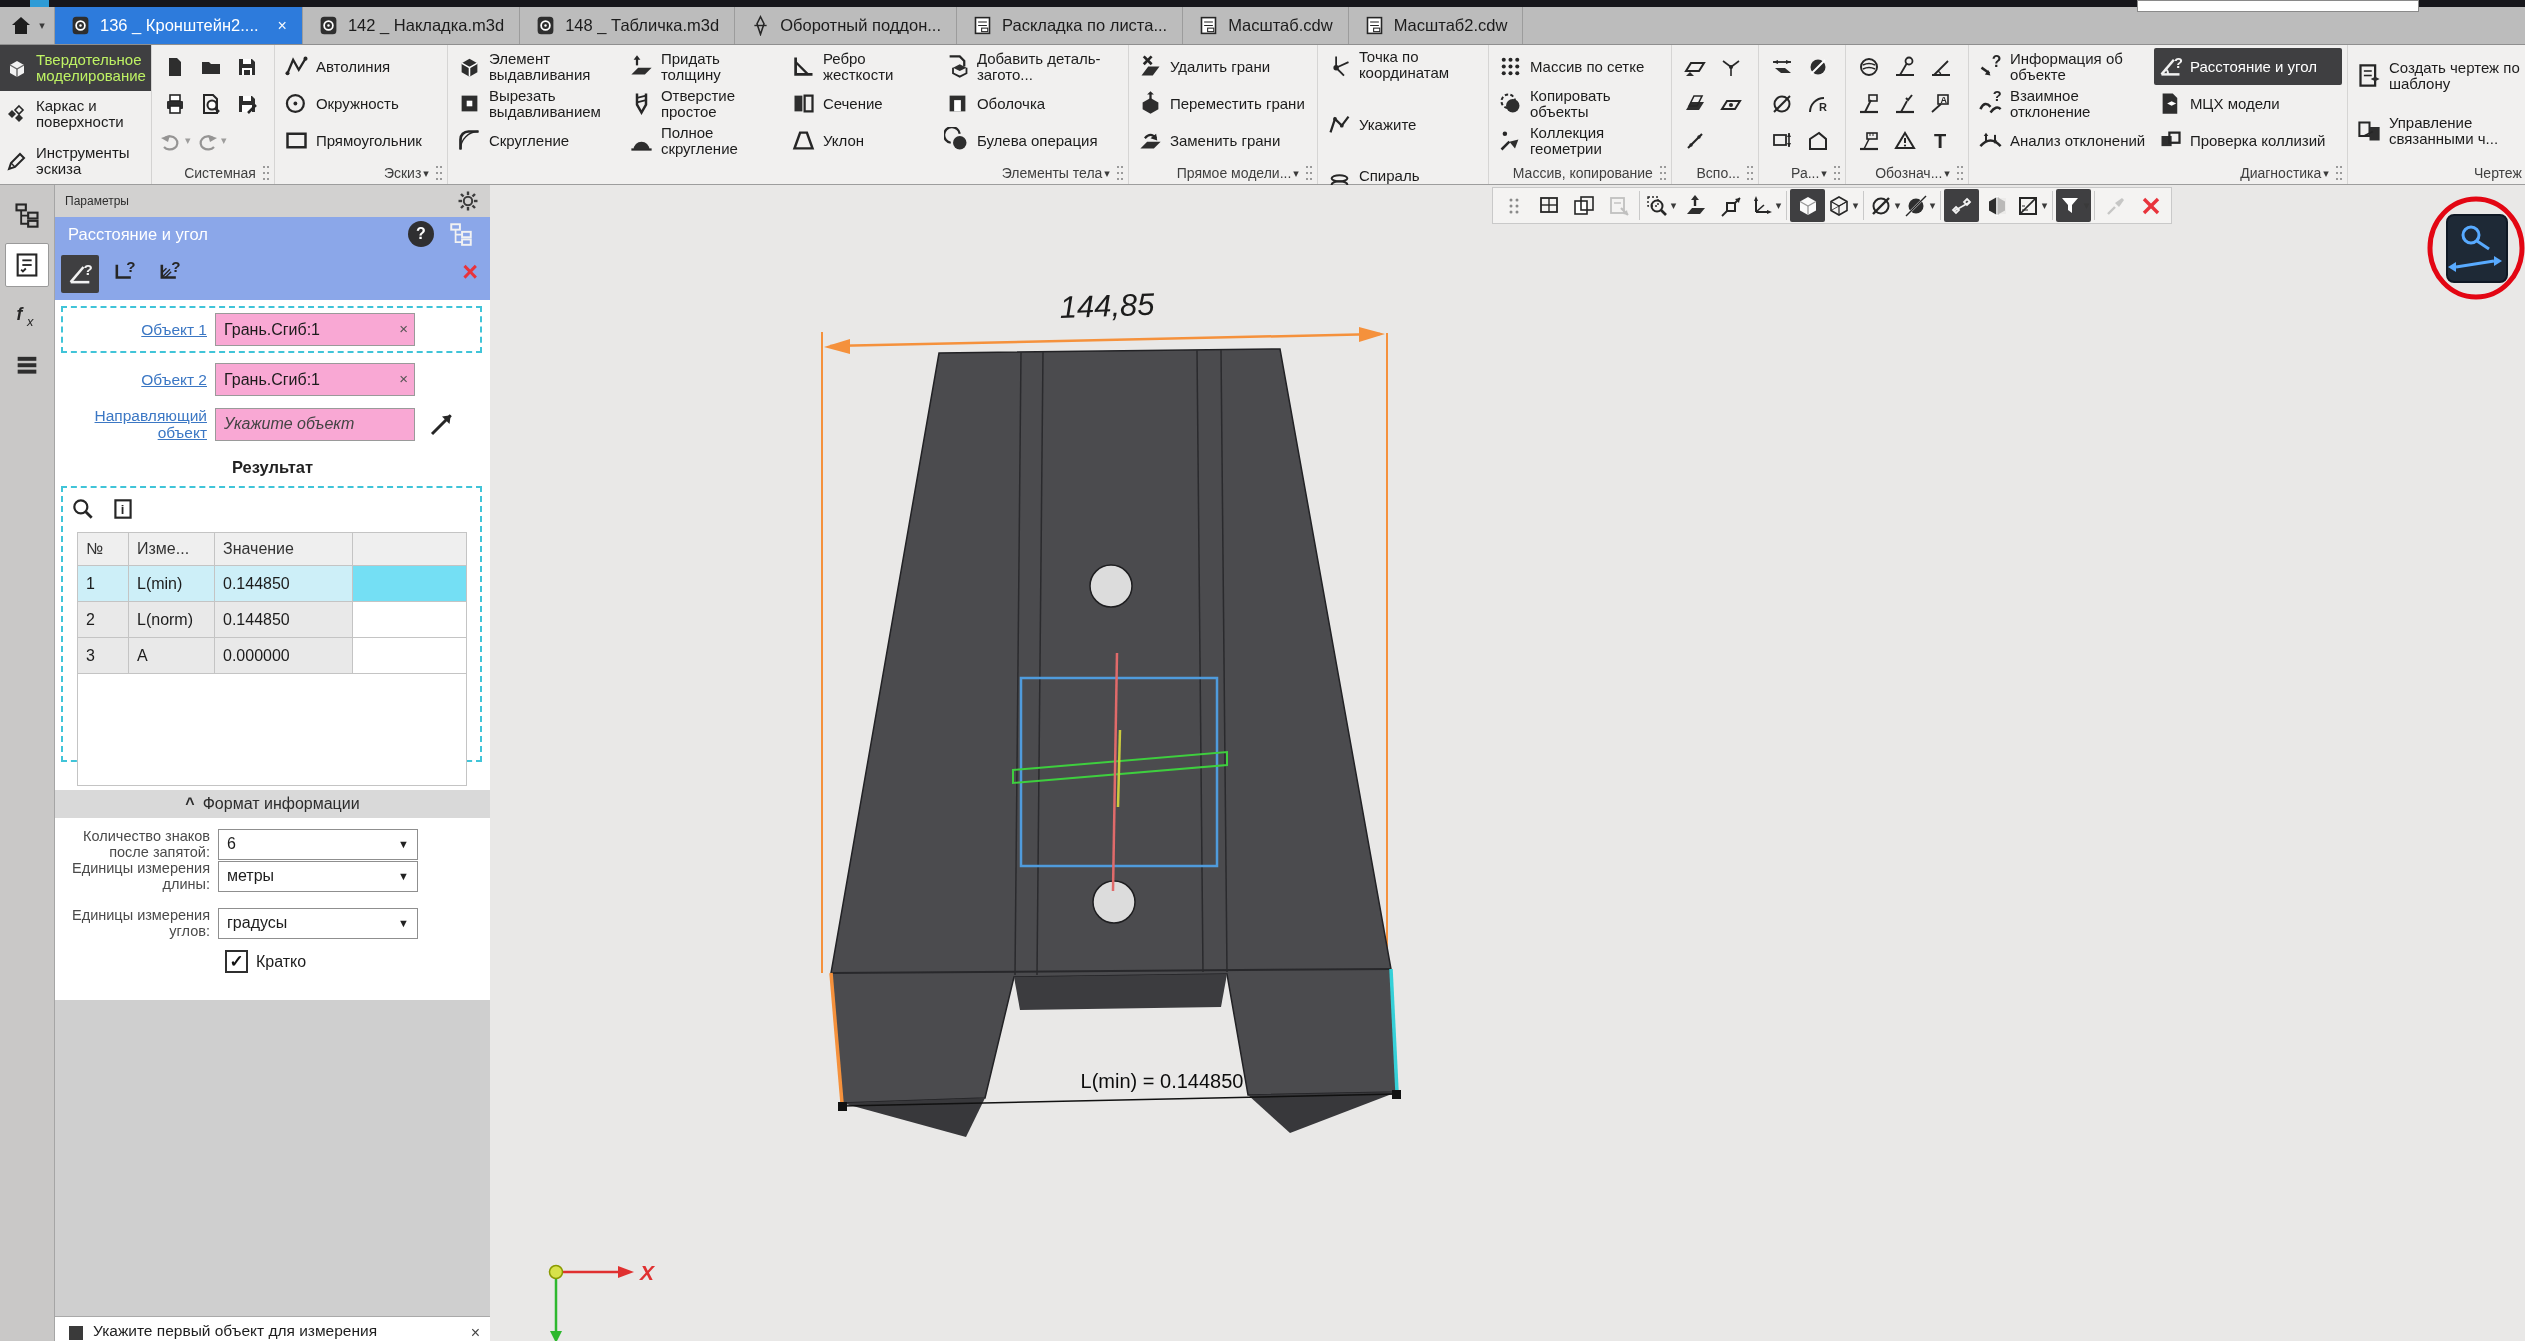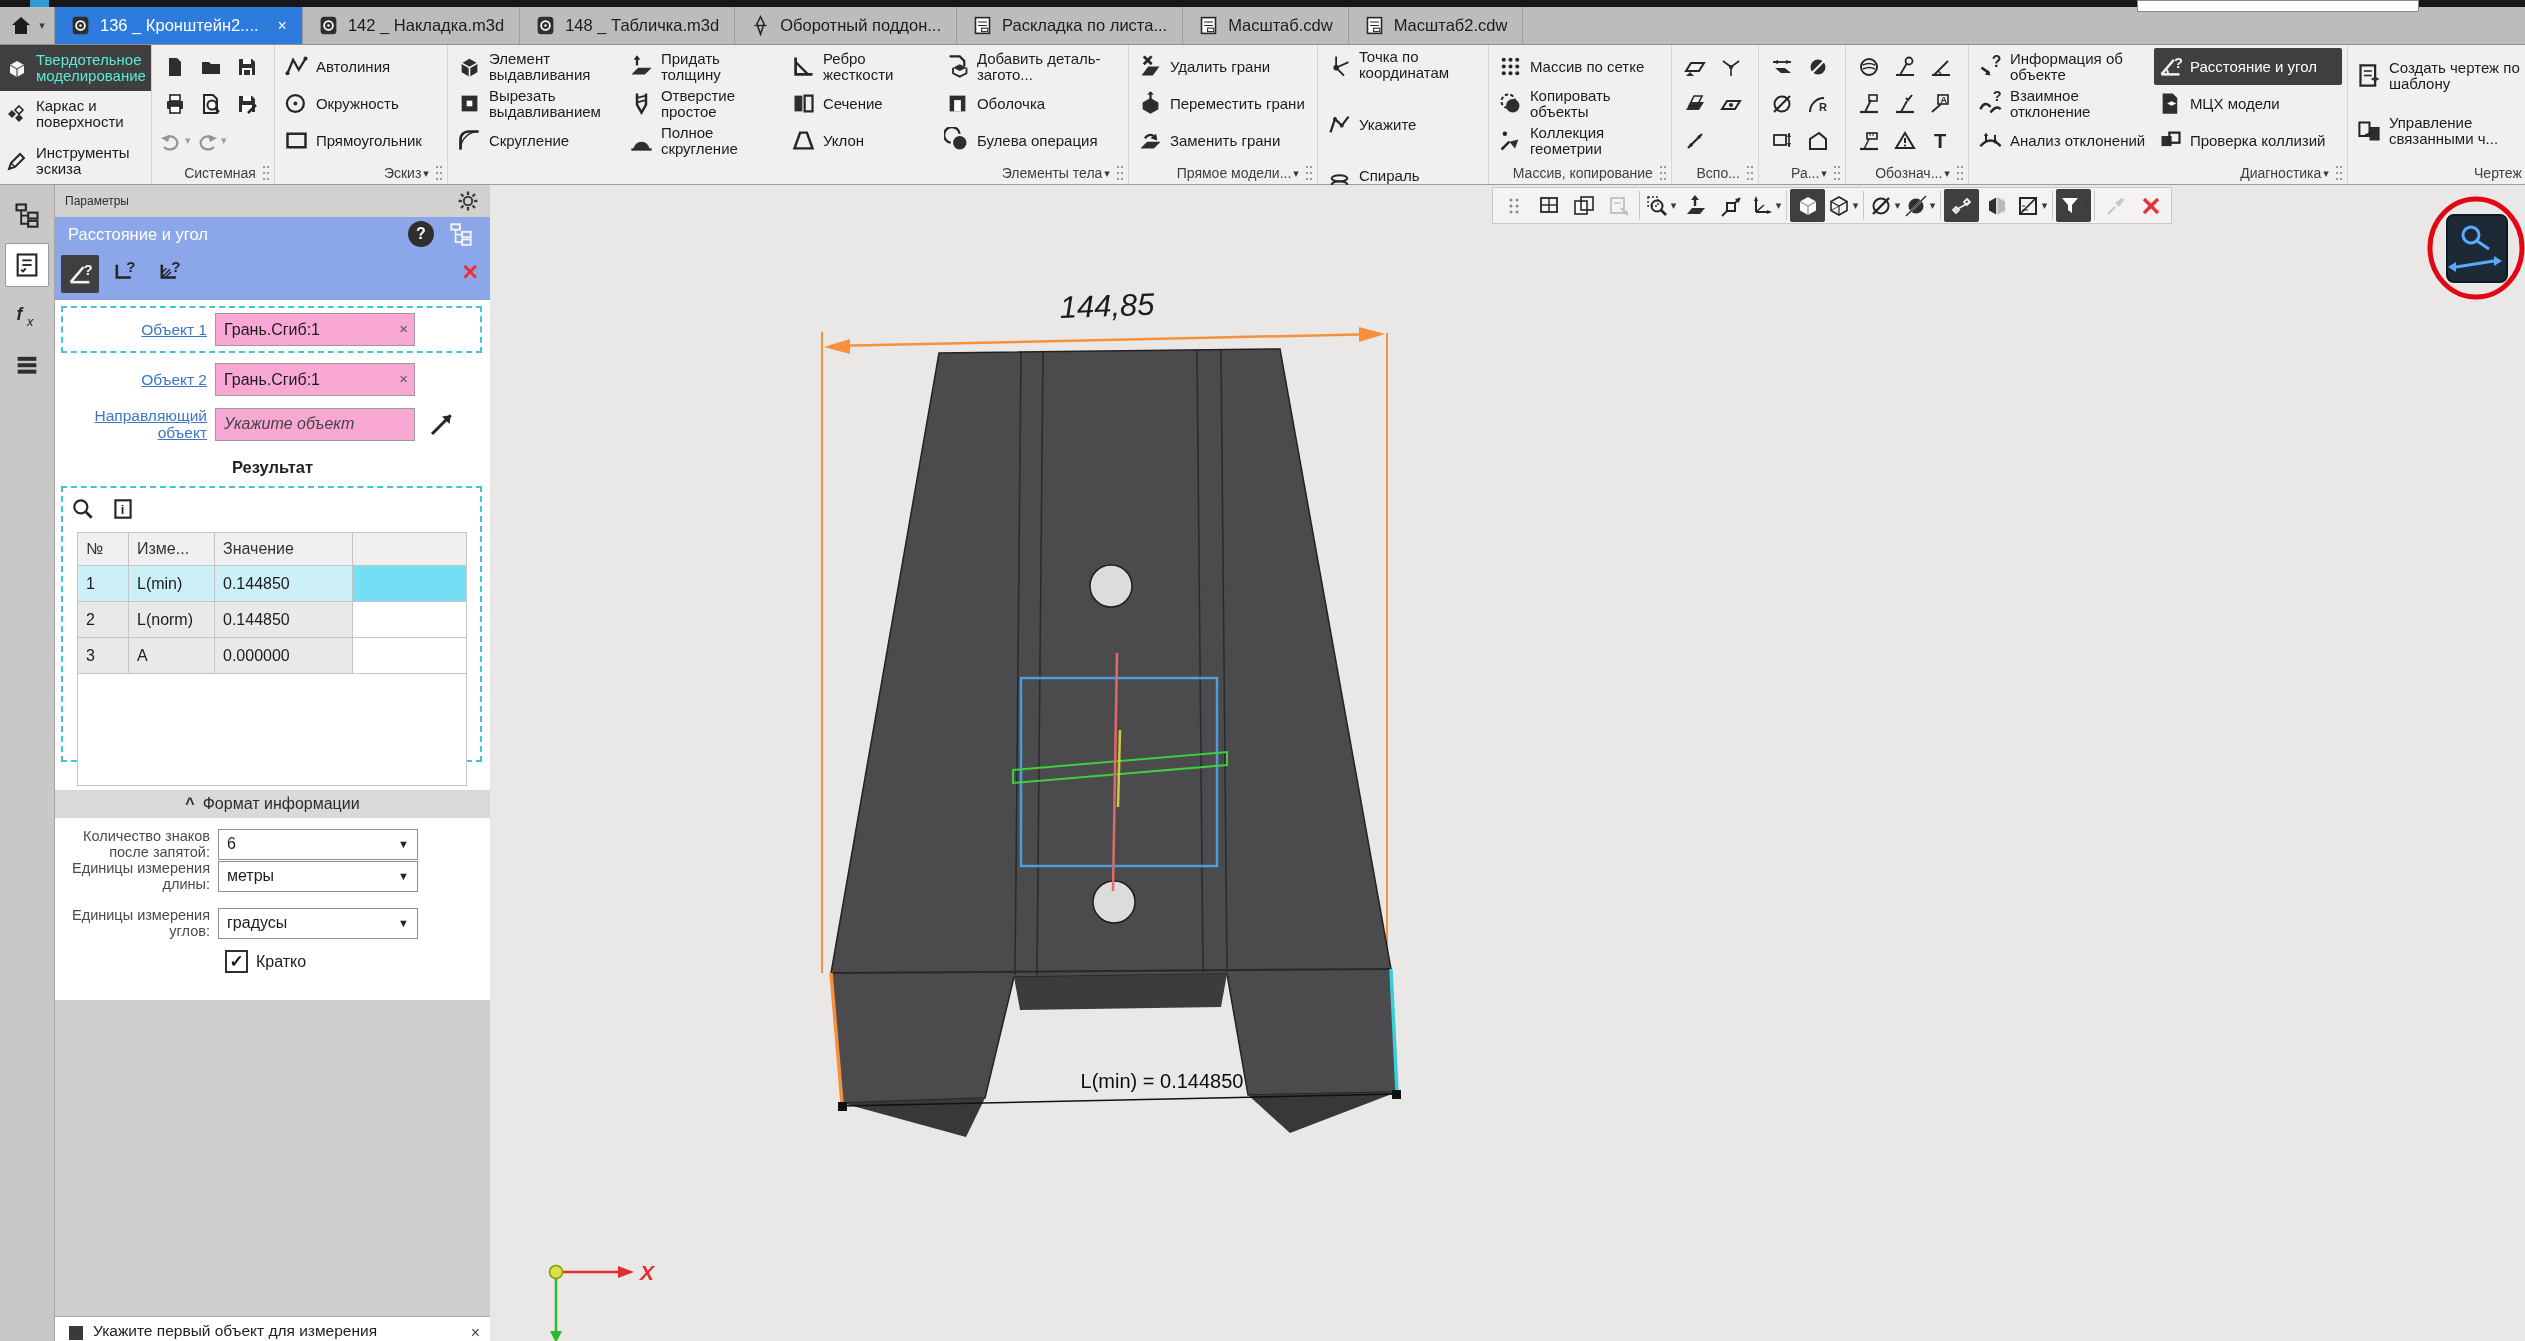--- a/index.html
+++ b/index.html
@@ -18,21 +18,21 @@
   #tabbar{left:0;top:7px;width:2525px;height:38px;background:#bcbcbc;border-bottom:1px solid #8f8f8f;display:flex;align-items:stretch}
   #homebtn{width:55px;display:flex;align-items:center;justify-content:center;gap:4px;border-right:1px solid #9c9c9c;cursor:pointer}
   .tab{display:flex;align-items:center;gap:9px;padding:0 15px;border-right:1px solid #9c9c9c;font-size:16.5px;white-space:nowrap;cursor:pointer}
   .tab.active{background:#2d7bdc;color:#fff}
   .tab .tclose{margin-left:10px;font-size:16px;opacity:.95}
   #searchbox{left:2137px;top:0;width:282px;height:12px;background:#fff;border:1px solid #8a8a8a}
   
   #ribbon{left:0;top:45px;width:2525px;height:140px;background:#f1f0ef;border-bottom:1px solid #9d9d9d;display:flex}
   #modes{width:178px;display:flex;flex-direction:column;border-right:1px solid #d4d3d2}
   .mode{flex:1;display:flex;align-items:center;gap:7px;padding:2px 5px;font-size:15px;line-height:16px;cursor:pointer}
-  .mode.active{background:#3f3f41;color:#5eead4}
+  .mode.active{background:#3f3f41;color:#bef264}
   .rgroup{display:flex;flex-direction:column;border-right:1px solid #d6d5d4}
   .rgroup-content{flex:1;display:flex;padding:3px 5px;gap:4px}
   .rgroup-label{height:22px;display:flex;align-items:center;justify-content:flex-end;font-size:14px;color:#3f3f3f;white-space:nowrap;padding:0 4px}
   .cmdcol{display:flex;flex-direction:column}
   .cmd{flex:1;display:flex;align-items:center;gap:6px;font-size:15px;line-height:16px;padding:1px 3px;cursor:pointer;border-radius:2px}
   .cmd.active{background:#3f3f41;color:#fff}
   .cmdlab{white-space:normal}
   .icongrid{display:flex;flex-direction:column;justify-content:space-between}
   .iconrow{display:flex}
   .ibtn{width:36px;height:37px;display:flex;align-items:center;justify-content:center;cursor:pointer;border-radius:2px}

